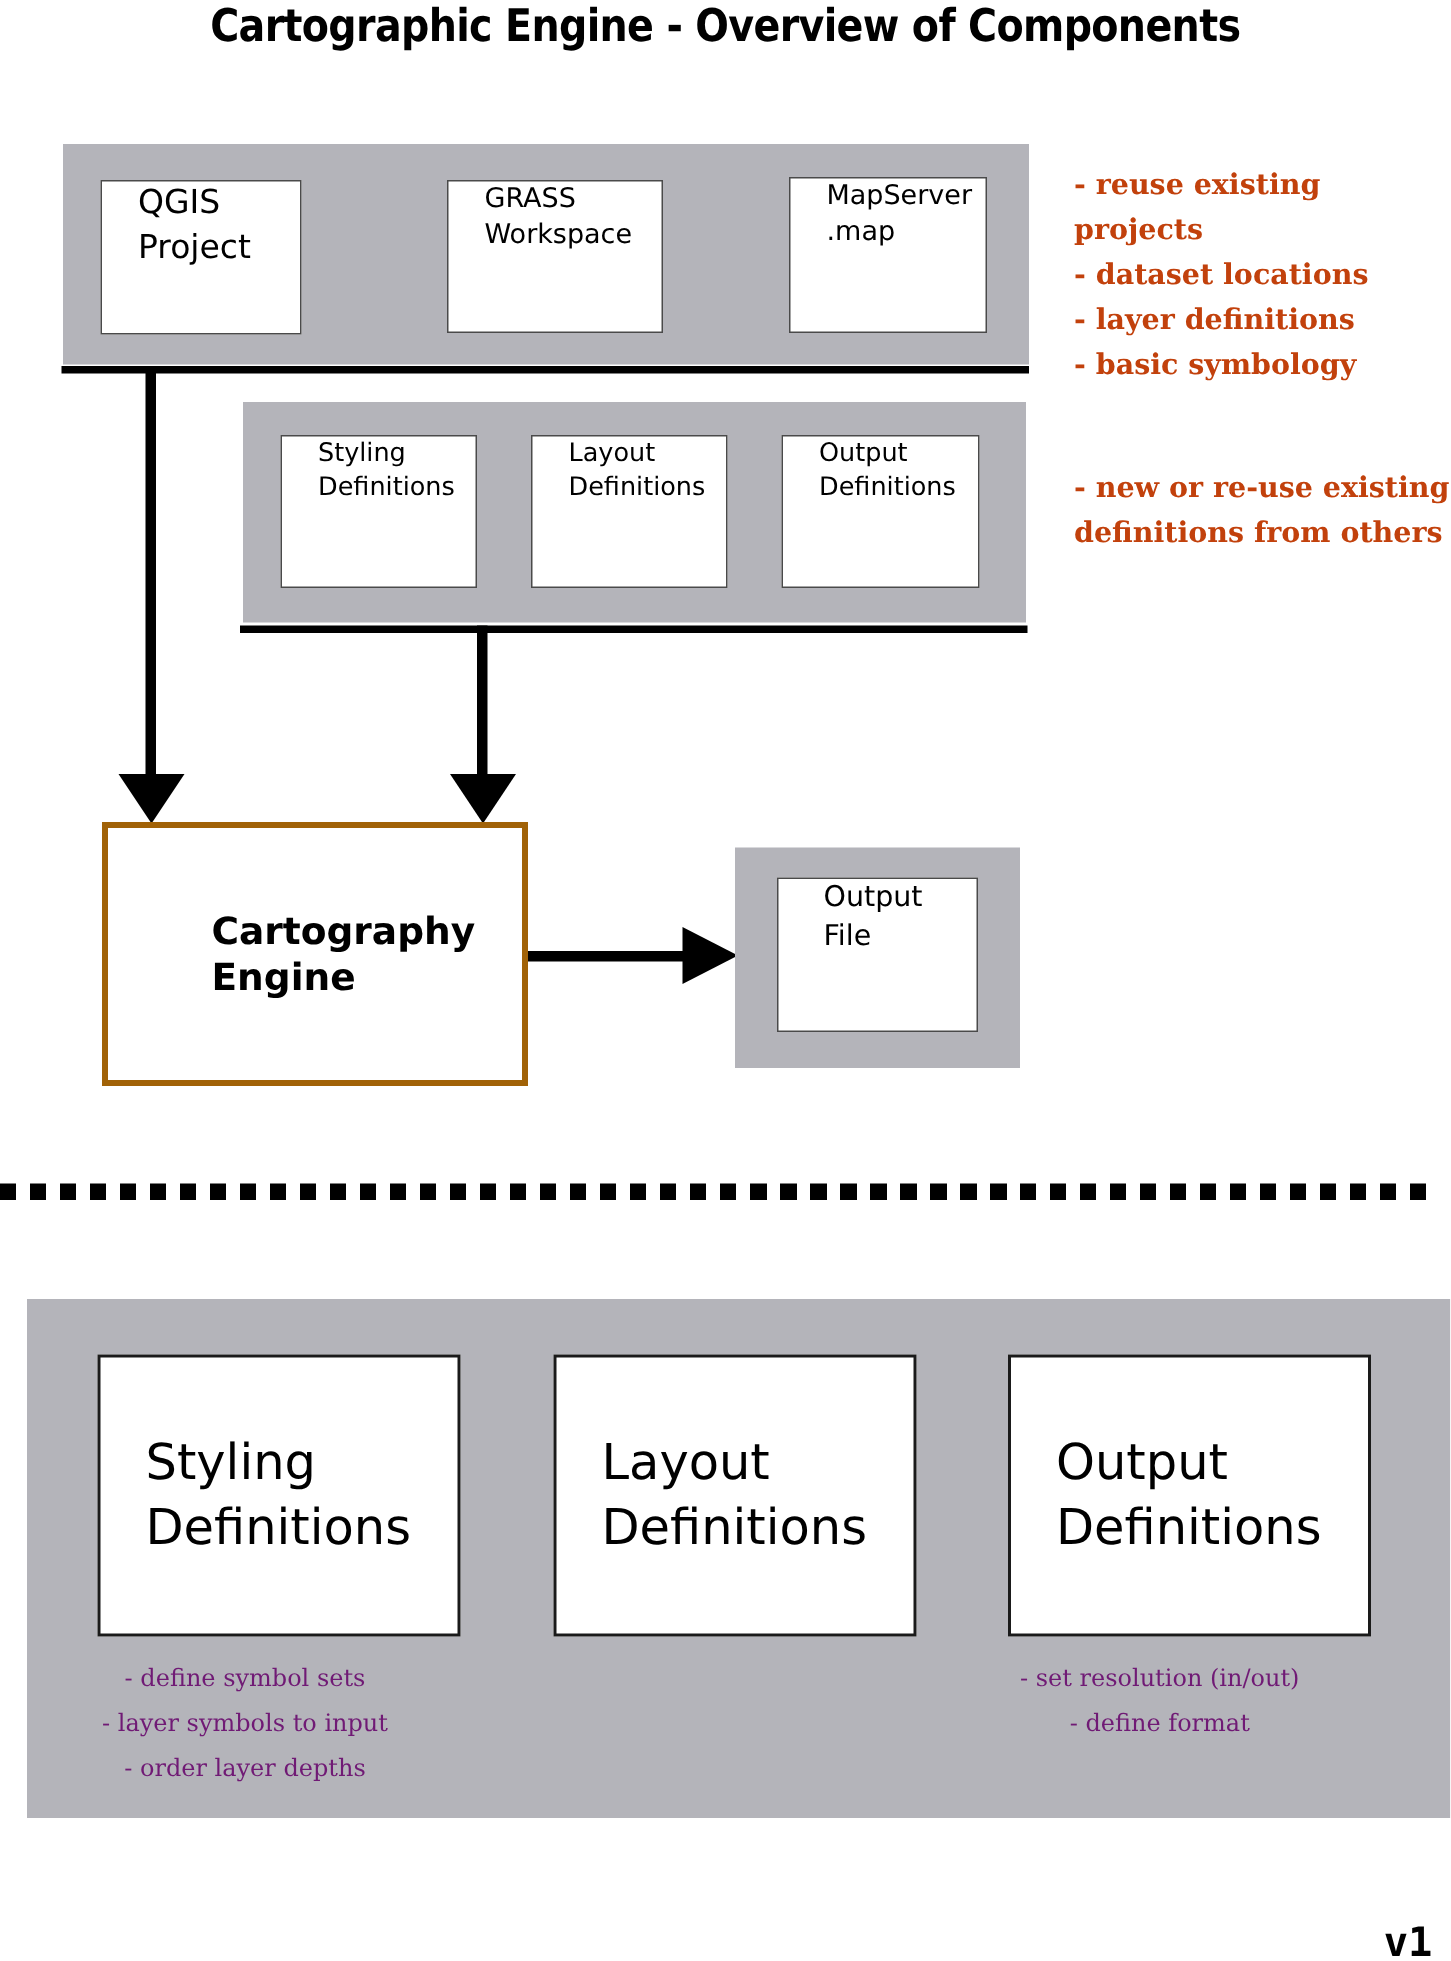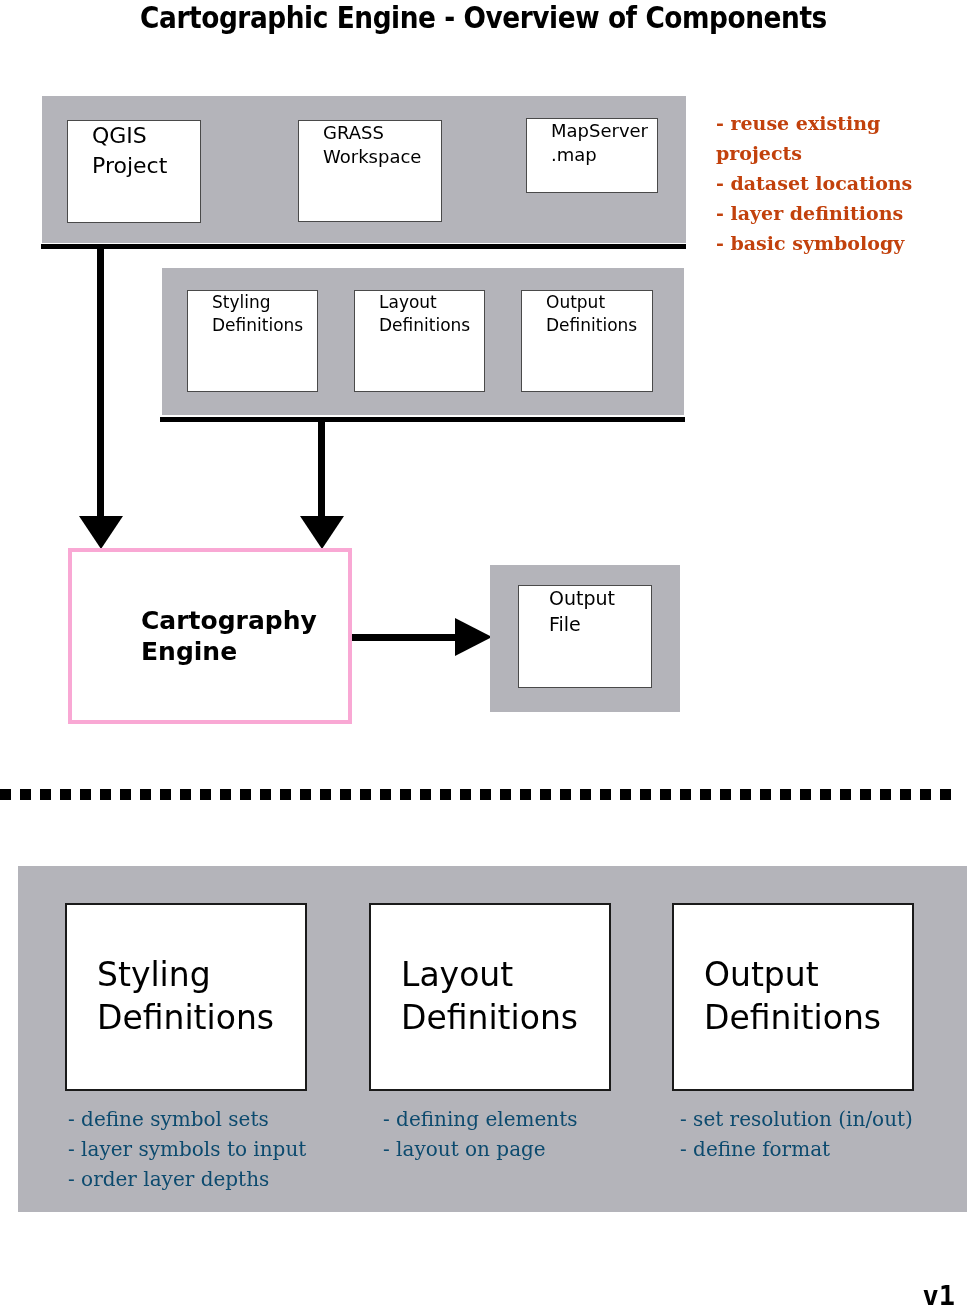--- a/index.html
+++ b/index.html
@@ -37,42 +37,42 @@
     border-top:33px solid #000;
   }
   .arrowhead-right{
     width:0;height:0;
     border-top:19px solid transparent;border-bottom:19px solid transparent;
     border-left:37px solid #000;
   }
   
   #engine-box{
     left:68px;top:548px;width:284px;height:176px;box-sizing:border-box;
-    background:#fff;border:4px solid #f9a8d4;
+    background:#fff;border:4px solid #a16207;
     display:flex;align-items:center;
   }
   #engine-box .lbl{
     padding-left:69px;font-size:25px;font-weight:700;line-height:1.25;white-space:pre-line;
   }
   
   .notes{
     font-family:"DejaVu Serif",serif;font-weight:700;color:#c2410c;
     font-size:19px;line-height:30px;
   }
   
   .bigbox{
     background:#fff;border:2px solid #1a1a1a;box-sizing:border-box;
     width:242px;height:188px;top:37px;
     display:flex;align-items:center;
   }
   .bigbox .lbl{padding-left:30px;font-size:33px;line-height:1.3;white-space:pre-line;}
   
   .bullets{
-    font-family:"DejaVu Serif",serif;color:#0c4a6e;
-    font-size:20px;line-height:30px;
+    font-family:"DejaVu Serif",serif;color:#701a75;
+    font-size:16px;line-height:30px;text-align:center;
   }
   
   #divider{
     left:0;top:789px;width:958px;height:11px;
     background:repeating-linear-gradient(90deg,#000 0 11px,transparent 11px 20px);
   }
   #version{right:12px;top:1280px;font-size:27px;font-weight:700;font-family:"DejaVu Sans Mono",monospace;}
 </style>
 </head>
 <body>
@@ -83,21 +83,21 @@
 
   <div id="sources-panel" class="abs panel">
     <div class="abs wbox" style="left:25px;top:24px;width:134px;height:103px;font-size:22px;">
       <span class="lbl">QGIS
 Project</span>
     </div>
     <div class="abs wbox" style="left:256px;top:24px;width:144px;height:102px;font-size:18px;">
       <span class="lbl">GRASS
 Workspace</span>
     </div>
-    <div class="abs wbox" style="left:484px;top:22px;width:132px;height:75px;font-size:18px;">
+    <div class="abs wbox" style="left:484px;top:22px;width:132px;height:104px;font-size:18px;">
       <span class="lbl">MapServer
 .map</span>
     </div>
   </div>
 
   <div class="abs hrule" style="left:41px;top:244px;width:645px;"></div>
 
   <div class="abs notes" style="left:716px;top:108px;">
     <div>- reuse existing projects</div>
     <div>- dataset locations</div>
@@ -115,20 +115,24 @@
 Definitions</span>
     </div>
     <div class="abs wbox" style="left:359px;top:22px;width:132px;height:102px;font-size:17px;">
       <span class="lbl">Output
 Definitions</span>
     </div>
   </div>
 
   <div class="abs hrule" style="left:160px;top:417px;width:525px;"></div>
 
+  <div class="abs notes" style="left:716px;top:310px;">
+    <div>- new or re-use existing</div>
+    <div>definitions from others</div>
+  </div>
 
   <div class="abs vline" style="left:97px;top:244px;height:274px;"></div>
   <div class="abs arrowhead-down" style="left:79px;top:516px;"></div>
 
   <div class="abs vline" style="left:318px;top:417px;height:101px;"></div>
   <div class="abs arrowhead-down" style="left:300px;top:516px;"></div>
 
   <div id="engine-box" class="abs">
     <span class="lbl">Cartography
 Engine</span>
@@ -158,24 +162,20 @@
     <div class="abs bigbox" style="left:654px;">
       <span class="lbl">Output
 Definitions</span>
     </div>
 
     <div class="abs bullets" style="left:50px;top:238px;">
       <div>- define symbol sets</div>
       <div>- layer symbols to input</div>
       <div>- order layer depths</div>
     </div>
-    <div class="abs bullets" style="left:365px;top:238px;">
-      <div>- defining elements</div>
-      <div>- layout on page</div>
-    </div>
     <div class="abs bullets" style="left:662px;top:238px;">
       <div>- set resolution (in/out)</div>
       <div>- define format</div>
     </div>
   </div>
 
   <div id="version" class="abs">v1</div>
 
 </div>
 

